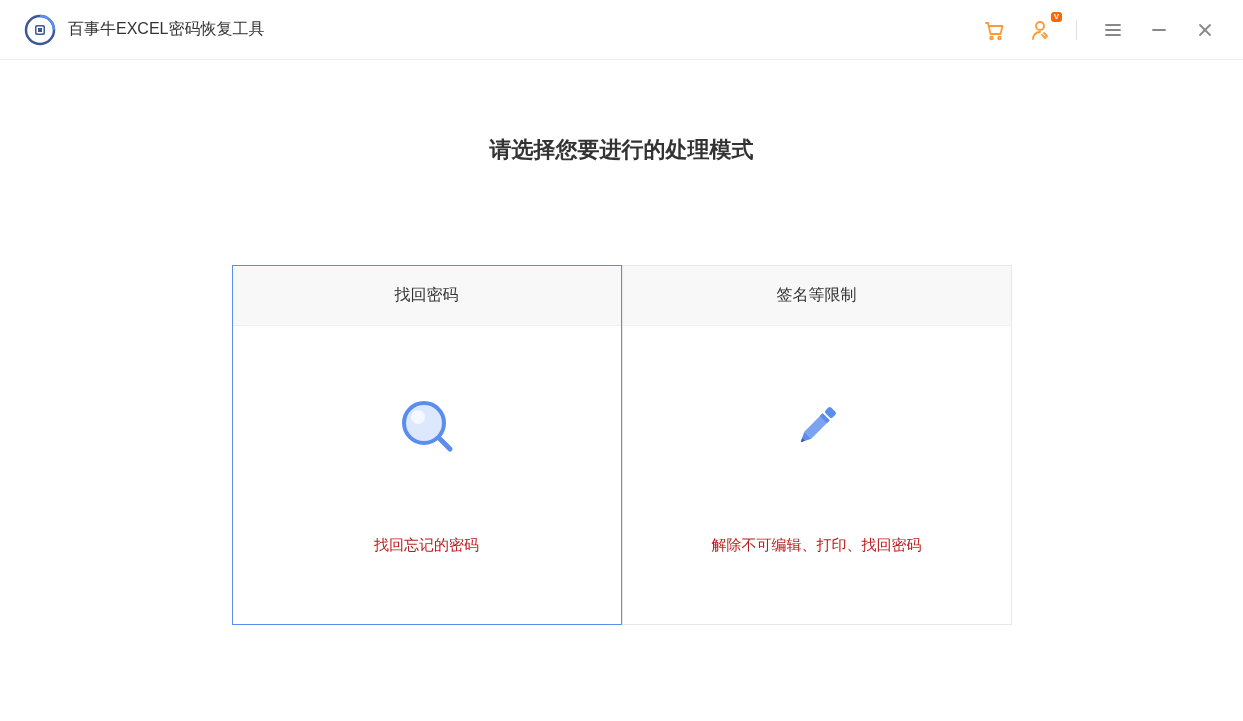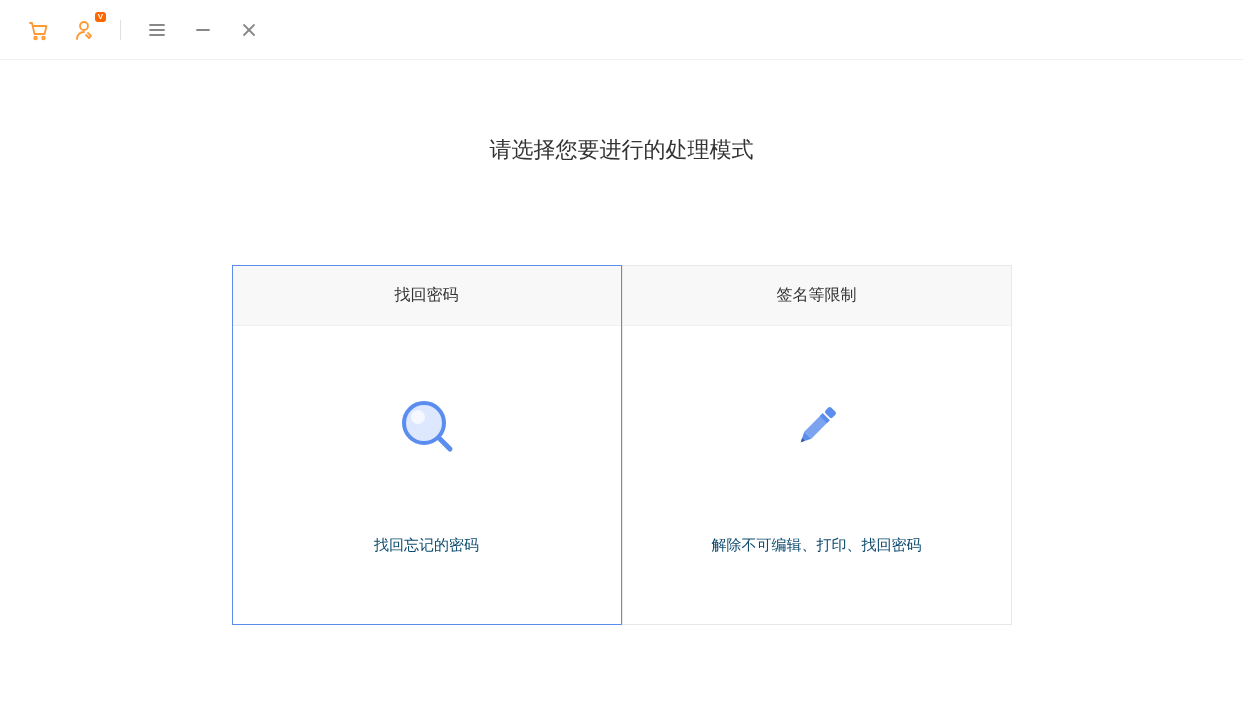--- a/index.html
+++ b/index.html
@@ -91,21 +91,21 @@
     }
     
     .main-content {
       padding-top: 75px;
       text-align: center;
     }
     
     .page-heading {
       font-size: 22px;
       color: #333333;
-      font-weight: 400;
+      font-weight: 700;
       margin-bottom: 100px;
     }
     
     .mode-cards {
       display: flex;
       justify-content: center;
     }
     
     .mode-card {
       width: 390px;
@@ -145,27 +145,39 @@
     .mode-icon {
       width: 60px;
       height: 60px;
       display: flex;
       align-items: center;
       justify-content: center;
     }
     
     .mode-description {
       font-size: 15px;
-      color: #0c4a6e;
+      color: #b91c1c;
     }
   </style>
 </head>
 <body>
 
 <div class="titlebar">
+  <div class="titlebar-left">
+    <div class="app-logo">
+      <svg width="32" height="32" viewBox="0 0 32 32">
+        <circle cx="16" cy="16" r="14" fill="none" stroke="#3b5998" stroke-width="2.5"></circle>
+        <path d="M 16 2 A 14 14 0 0 1 30 16" fill="none" stroke="#5b8def" stroke-width="2.5"></path>
+        <rect x="11" y="11" width="10" height="10" rx="2" fill="#3b5998"></rect>
+        <rect x="12.5" y="12.5" width="7" height="7" rx="1" fill="#ffffff"></rect>
+        <rect x="14" y="14" width="4" height="4" fill="#3b5998"></rect>
+      </svg>
+    </div>
+    <span class="app-title">百事牛EXCEL密码恢复工具</span>
+  </div>
   <div class="titlebar-right">
     <div class="icon-btn cart-icon">
       <svg width="24" height="24" viewBox="0 0 24 24" fill="none" stroke="currentColor" stroke-width="1.8">
         <path d="M4 5h2l2.5 11h10l2-8H7" stroke-linecap="round" stroke-linejoin="round"></path>
         <circle cx="9.5" cy="20" r="1.3"></circle>
         <circle cx="17.5" cy="20" r="1.3"></circle>
       </svg>
     </div>
     <div class="icon-btn user-icon-wrapper">
       <svg width="24" height="24" viewBox="0 0 24 24" fill="none" stroke="currentColor" stroke-width="1.8">

